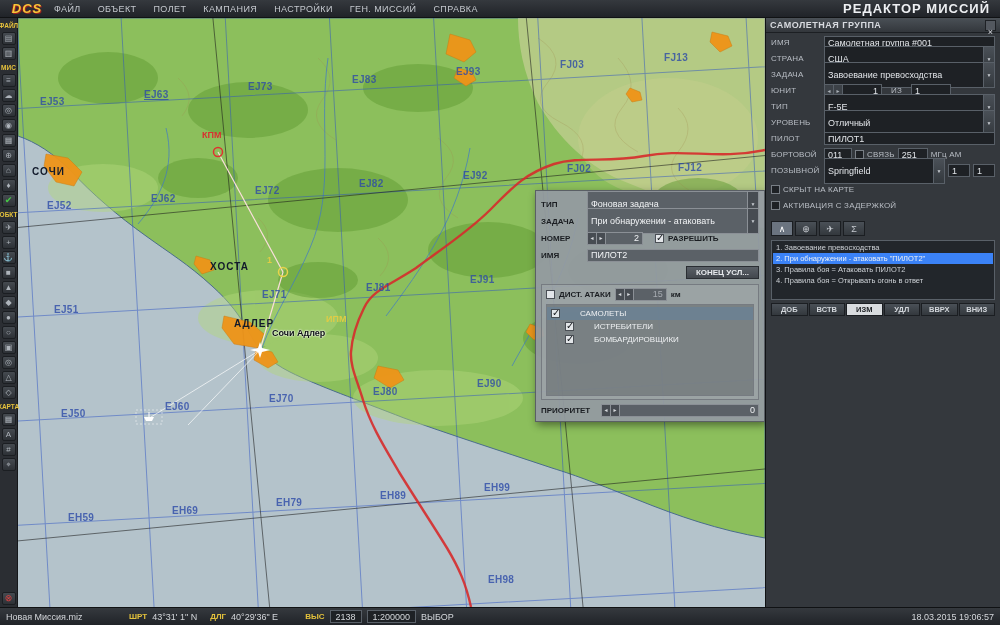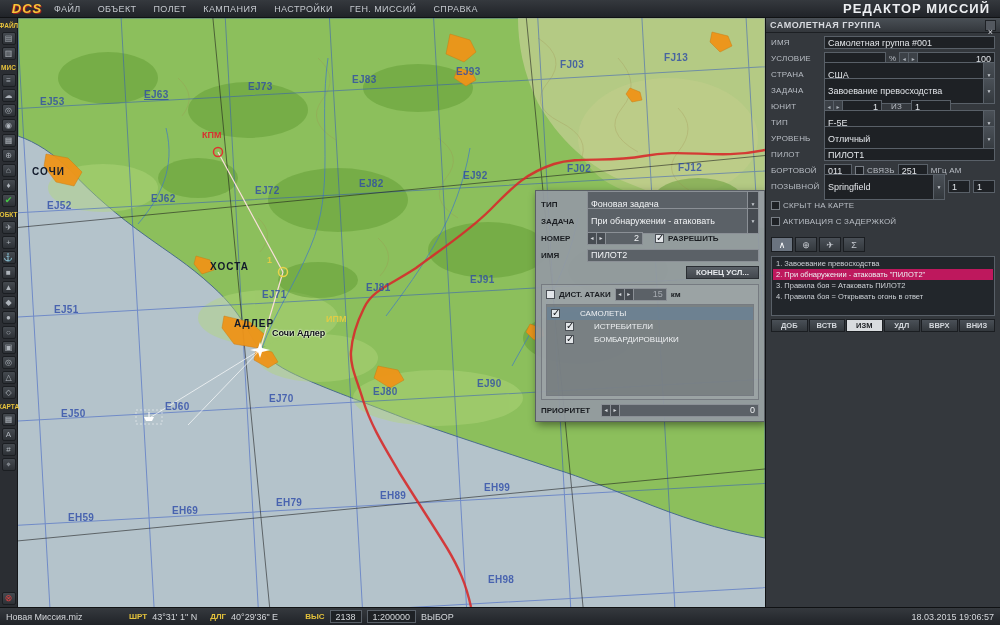--- a/index.html
+++ b/index.html
@@ -70,21 +70,21 @@
   .panel-close::before{content:"×";font-size:9px;line-height:9px}
   .prow{display:flex;align-items:center;padding:0 5px;margin-top:3px;gap:3px;height:13px;flex:0 0 auto}
   .plbl{font-size:8px;color:#b9bec5;letter-spacing:.2px;white-space:nowrap}
   .plbl.w{width:50px;flex:0 0 auto}
   .tabs{display:flex;gap:2px;padding:0 5px;margin-top:9px}
   .tab{width:22px;height:15px;background:linear-gradient(#4a5057,#33383d);border:1px solid #1b1e22;
     color:#c6cad0;font-size:9px;display:flex;align-items:center;justify-content:center;cursor:pointer}
   .tab.active{background:#6b7480;color:#fff}
   #tasklist{margin:4px 5px 0;background:#22262b;border:1px solid #596068;height:60px;padding:1px;overflow:hidden}
   .task{font-size:7.5px;color:#cdd1d6;padding:1px 3px;white-space:nowrap;overflow:hidden;cursor:pointer}
-  .task.sel{background:#be185d;color:#eef1f4}
+  .task.sel{background:#3b82f6;color:#eef1f4}
   #pbtns{display:flex;gap:1px;padding:0 5px;margin-top:3px}
   .pbtn{flex:1;height:13px;background:linear-gradient(#4a5057,#33383d);border:1px solid #1b1e22;
     color:#d2d6db;font-size:7.5px;font-weight:bold;display:flex;align-items:center;justify-content:center;cursor:pointer}
   .pbtn.active{background:#d9dcdf;color:#1c1f23}
 
   
   #dialog{position:absolute;left:535px;top:190px;width:230px;height:232px;z-index:35;
     background:rgba(148,154,161,.94);border:1px solid #5a5f65;box-shadow:2px 3px 8px rgba(0,0,0,.45);
     padding:3px 5px}
   .drow{display:flex;align-items:center;margin-top:3px;gap:4px;height:14px}
@@ -373,30 +373,20 @@
   <div class="panel-title">
     <span class="tt">САМОЛЕТНАЯ ГРУППА</span>
     <span class="panel-close"></span>
   </div>
 
   <div class="prow">
     <span class="plbl w">ИМЯ</span>
     <span class="inp fill">Самолетная группа #001</span>
   </div>
   <div class="prow">
-    <span class="plbl w">УСЛОВИЕ</span>
-    <span class="inp" style="width:62px"></span>
-    <span class="plbl">%</span>
-    <span class="spin fill">
-      <span class="ar left"></span>
-      <span class="ar right"></span>
-      <span class="val">100</span>
-    </span>
-  </div>
-  <div class="prow">
     <span class="plbl w">СТРАНА</span>
     <span class="dd fill">
       <span class="txt">США</span>
       <span class="arr"></span>
     </span>
   </div>
   <div class="prow">
     <span class="plbl w">ЗАДАЧА</span>
     <span class="dd fill">
       <span class="txt">Завоевание превосходства</span>

